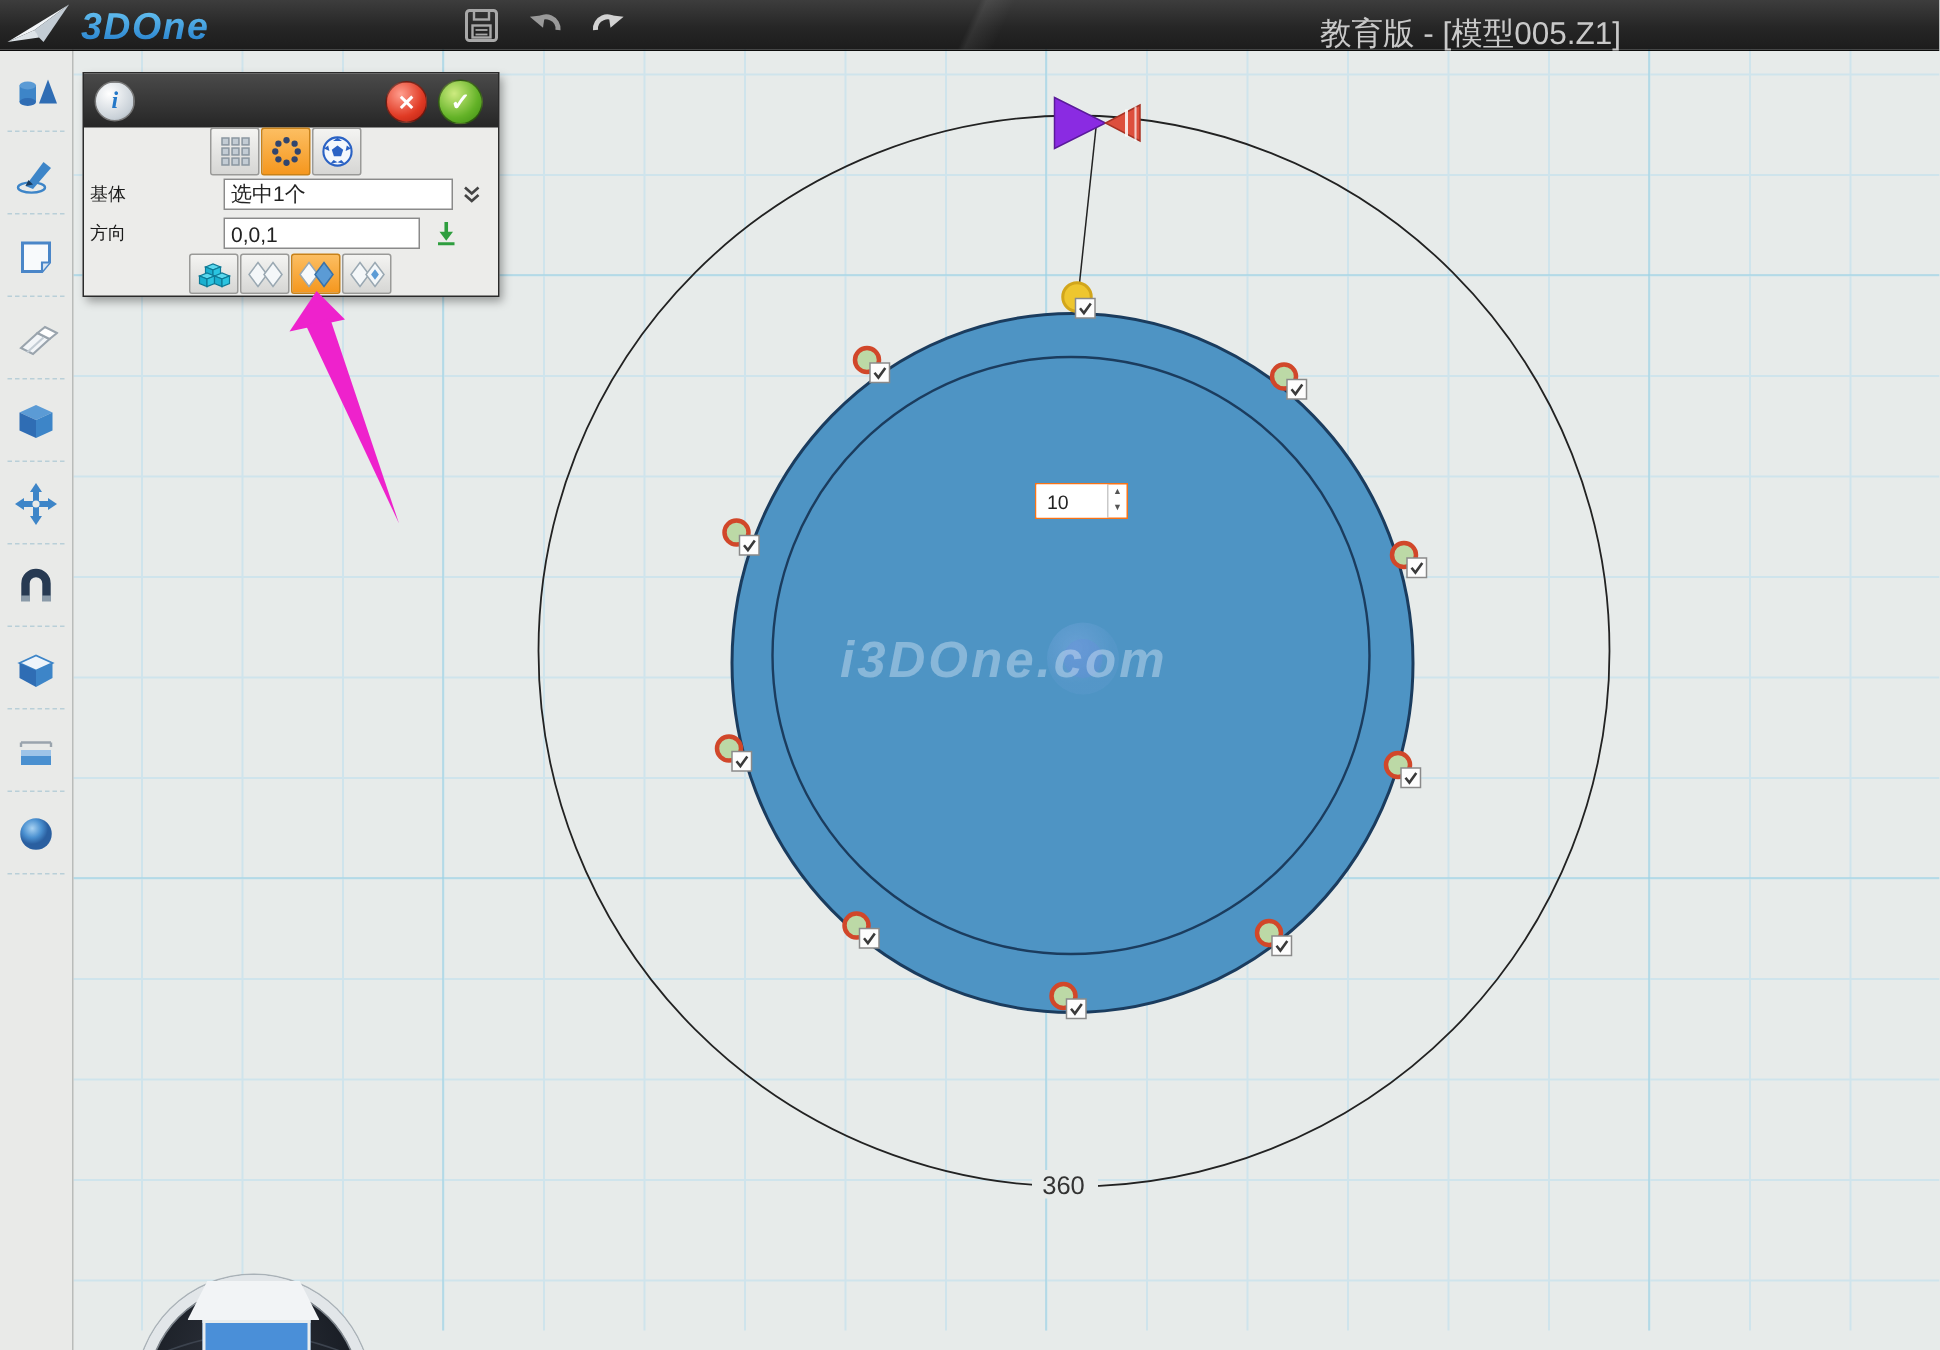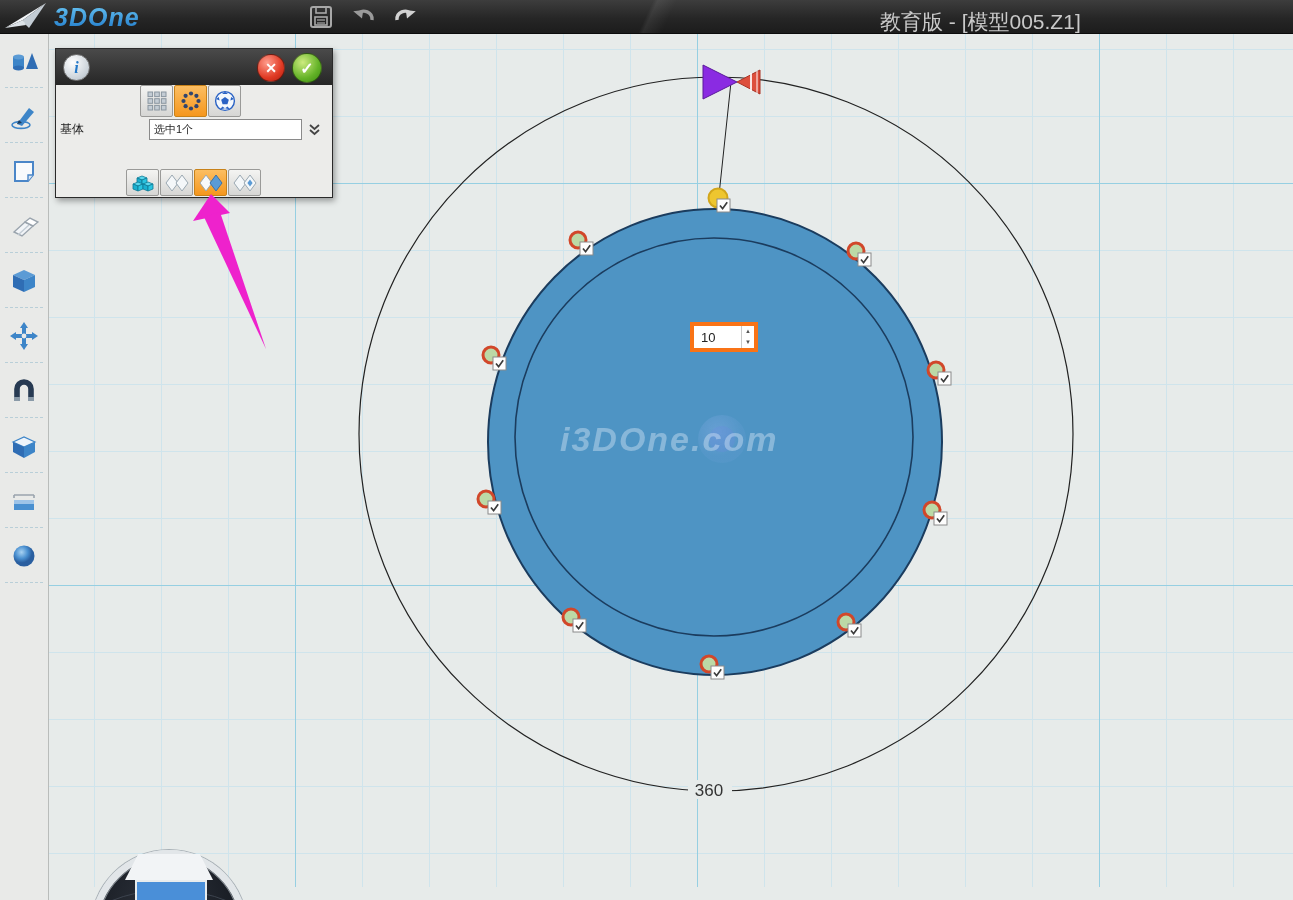--- a/index.html
+++ b/index.html
@@ -30,21 +30,21 @@
       linear-gradient(to right,#96cfe2 1px,transparent 1px),
       linear-gradient(to bottom,#96cfe2 1px,transparent 1px),
       linear-gradient(to right,#cfe4ec 1px,transparent 1px),
       linear-gradient(to bottom,#cfe4ec 1px,transparent 1px);
     background-size:402px 100%,100% 402px,67px 67px,67px 67px;
     background-position:247px 0,0 163px,46px 29px,46px 29px;}
   .canvas svg{position:absolute;left:0;top:0;}
 
   
   .spinner{position:absolute;left:690px;top:322px;width:60px;height:22px;background:#fff;
-           border:4px solid #f97316;z-index:15;display:flex;}
+           border:1px solid #f97316;z-index:15;display:flex;}
   .spinner input{flex:1;border:none;outline:none;font-size:13px;padding-left:7px;width:38px;
                  font-family:"Liberation Sans",sans-serif;color:#222;}
   .spin-btns{width:15px;border-left:1px solid #c9c9c9;display:flex;flex-direction:column;}
   .spin-btns span{flex:1;font-size:6px;line-height:10px;text-align:center;color:#555;cursor:pointer;}
 
   
   .dialog{position:absolute;left:55px;top:48px;width:276px;height:148px;z-index:40;
           border:1px solid #2a2a2a;background:#ececea;box-shadow:2px 3px 6px rgba(0,0,0,.35);}
   .dlg-head{height:36px;background:linear-gradient(180deg,#4a4a4a,#262626);position:relative;}
   .info-ball{position:absolute;left:7px;top:5px;width:25px;height:25px;border-radius:50%;
@@ -57,21 +57,21 @@
   .ball.red{left:201px;background:radial-gradient(circle at 35% 30%,#ff9d8d,#e03a24 60%,#b01e10);font-size:14px;}
   .ball.green{left:236px;width:28px;height:28px;top:4px;
         background:radial-gradient(circle at 35% 30%,#cdeb7f,#63b227 60%,#3c8a12);font-size:16px;}
   .tabs-row{position:absolute;left:84px;top:36px;display:flex;gap:1px;}
   .ptn-btn{width:33px;height:32px;display:flex;align-items:center;justify-content:center;cursor:pointer;
            background:linear-gradient(180deg,#f4f4f2,#d6d6d4);border:1px solid #9a9a98;border-radius:2px;box-sizing:border-box;}
   .ptn-btn.sel{background:linear-gradient(180deg,#fcc express 62,#f5971e);background:linear-gradient(180deg,#fcbe62,#f5971e);border-color:#c8821a;}
   .field-row{position:absolute;left:4px;display:flex;align-items:center;font-size:12px;color:#1a1a1a;}
   .f-base{top:70px;} .f-dir{top:96px;}
   .field-row label{width:89px;}
-  .field-row input{height:19px;border:1px solid #8a8a8a;background:#fff;font-size:11px;
+  .field-row input{height:19px;border:1px solid #8a8a8a;background:#fff;font-size:14px;
                    padding:0 4px;font-family:"Liberation Sans",sans-serif;color:#222;}
   .inp-base{width:143px;} .inp-dir{width:121px;}
   .chev{margin-left:6px;cursor:pointer;}
   .pick{margin-left:10px;cursor:pointer;}
   .opts-row{position:absolute;left:70px;top:120px;display:flex;gap:1px;}
   .opt-btn{width:33px;height:27px;display:flex;align-items:center;justify-content:center;cursor:pointer;
            background:linear-gradient(180deg,#f4f4f2,#d6d6d4);border:1px solid #9a9a98;border-radius:2px;box-sizing:border-box;}
   .opt-btn.sel{background:linear-gradient(180deg,#fcbe62,#f5971e);border-color:#c8821a;}
 
   
@@ -356,20 +356,29 @@
 
   <div class="field-row f-base">
     <label>基体</label>
     <input class="inp-base" type="text" value="选中1个" style="">
     <svg class="chev" width="13" height="13" viewBox="0 0 13 13">
       <polyline points="2,2 6.5,6 11,2" fill="none" stroke="#444" stroke-width="1.8"></polyline>
       <polyline points="2,7 6.5,11 11,7" fill="none" stroke="#444" stroke-width="1.8"></polyline>
     </svg>
   </div>
 
+  <div class="field-row f-dir">
+    <label>方向</label>
+    <input class="inp-dir" type="text" value="0,0,1" style="">
+    <svg class="pick" width="15" height="17" viewBox="0 0 15 17">
+      <line x1="7.5" y1="1" x2="7.5" y2="8" stroke="#2e9e3e" stroke-width="2.4"></line>
+      <polygon points="3,7.5 12,7.5 7.5,13.5" fill="#2e9e3e"></polygon>
+      <path d="M2 15.5 H13" stroke="#2e9e3e" stroke-width="2"></path>
+    </svg>
+  </div>
 
   <div class="opts-row">
     <div class="opt-btn">
       <svg width="24" height="20" viewBox="0 0 24 20">
         <g stroke="#0e7a96" stroke-width=".8">
           <polygon points="6,5 11,3 16,5 11,7" fill="#5ad8ee"></polygon>
           <polygon points="6,5 11,7 11,12 6,10" fill="#1ab0d0"></polygon>
           <polygon points="16,5 11,7 11,12 16,10" fill="#2ac4e0"></polygon>
           <polygon points="2,11 7,9 12,11 7,13" fill="#5ad8ee"></polygon>
           <polygon points="2,11 7,13 7,18 2,16" fill="#1ab0d0"></polygon>

